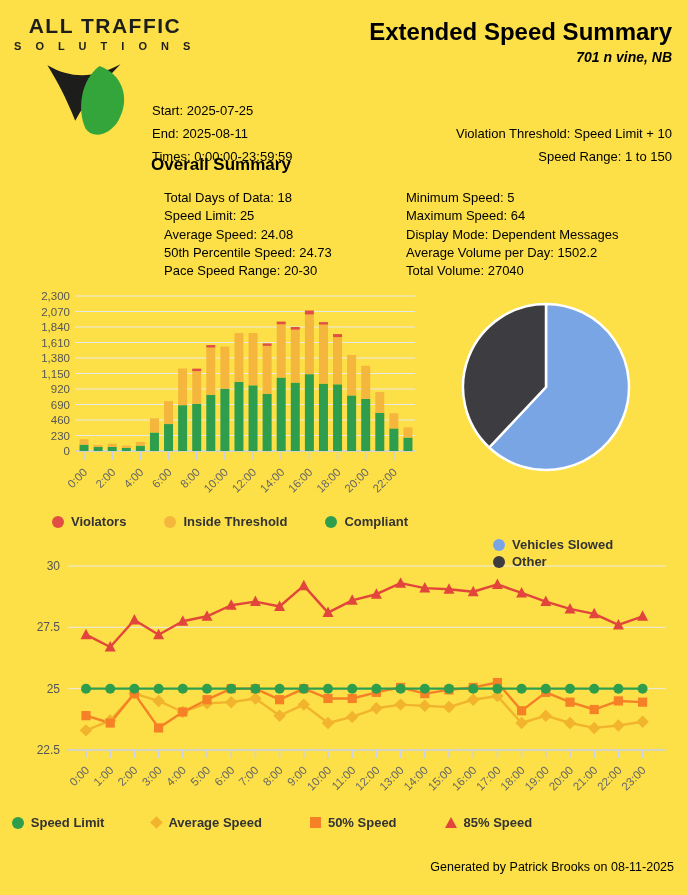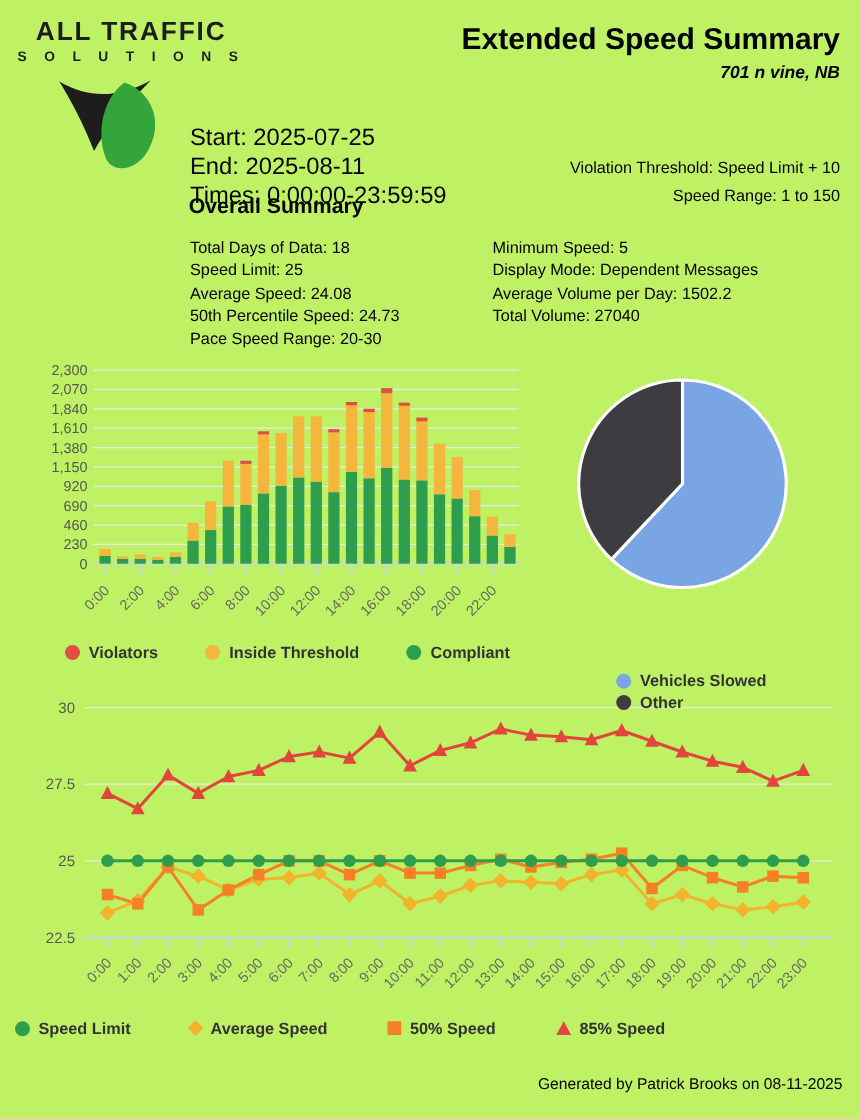--- a/index.html
+++ b/index.html
@@ -1,34 +1,34 @@
 <!DOCTYPE html>
 <html><head>
 <meta charset="utf-8">
 <style>
   * { margin:0; padding:0; box-sizing:border-box; }
   body { background:#fff; font-family:"Liberation Sans", sans-serif; }
-  #page { position:relative; width:688px; height:895px; background:#bef264; overflow:hidden; }
+  #page { position:relative; width:688px; height:895px; background:#fde047; overflow:hidden; }
 
   
   .logo-text { position:absolute; left:14px; top:14px; text-align:center; }
   .logo-line1 { font-size:21px; font-weight:bold; letter-spacing:1.5px; color:#1d1d1b; }
   .logo-line2 { font-size:11px; font-weight:bold; letter-spacing:5.5px; color:#1d1d1b; margin-top:2px; }
   .logo-icon { position:absolute; left:42px; top:60px; }
   .title-block { position:absolute; right:16px; top:18px; text-align:right; }
   .report-title { font-size:24px; font-weight:bold; color:#000; }
   .report-subtitle { font-size:14px; font-weight:bold; color:#000; margin-top:3px;font-style:italic; }
 
   
-  .info-left { position:absolute; left:152px; top:99px; font-size:19px; color:#000; line-height:23px; }
+  .info-left { position:absolute; left:152px; top:99px; font-size:13px; color:#000; line-height:23px; }
   .info-right { position:absolute; right:16px; top:122px; font-size:13px; color:#000; line-height:23px; text-align:right; }
 
   
   .overall-heading { position:absolute; left:151px; top:155px; font-size:17px; font-weight:bold; color:#000; }
-  .stats-col { position:absolute; font-size:13px; color:#000; line-height:18.3px; }
+  .stats-col { position:absolute; font-size:13px; color:#000; line-height:18.3px;margin-left:12px; }
   .stats-left { left:152px; top:189px; }
   .stats-right { left:394px; top:189px; }
 
   
   .bar-chart-svg { position:absolute; left:22px; top:286px; }
   .pie-chart-svg { position:absolute; left:458px; top:297px; }
   .line-chart-svg { position:absolute; left:18px; top:550px; }
 
   
   .legend-row { position:absolute; display:flex; align-items:flex-start; font-size:13px; font-weight:bold; color:#333; }
@@ -76,20 +76,21 @@
   <div class="overall-heading">Overall Summary</div>
   <div class="stats-col stats-left">
     <div><span>Total Days of Data:</span> <span>18</span></div>
     <div><span>Speed Limit:</span> <span>25</span></div>
     <div><span>Average Speed:</span> <span>24.08</span></div>
     <div><span>50th Percentile Speed:</span> <span>24.73</span></div>
     <div><span>Pace Speed Range:</span> <span>20-30</span></div>
   </div>
   <div class="stats-col stats-right">
     <div><span>Minimum Speed:</span> <span>5</span></div>
+    <div><span>Maximum Speed:</span> <span>64</span></div>
     <div><span>Display Mode:</span> <span>Dependent Messages</span></div>
     <div><span>Average Volume per Day:</span> <span>1502.2</span></div>
     <div><span>Total Volume:</span> <span>27040</span></div>
   </div>
 
   <svg class="bar-chart-svg" width="400" height="212">
       <text x="48" y="169" text-anchor="end" fill="#555" font-size="11.5">0</text>
       <line x1="53" y1="149.5" x2="393" y2="149.5" stroke="#e9e9e9" stroke-width="1"></line>
       <text x="48" y="153.5" text-anchor="end" fill="#555" font-size="11.5">230</text>
       <line x1="53" y1="134" x2="393" y2="134" stroke="#e9e9e9" stroke-width="1"></line>

